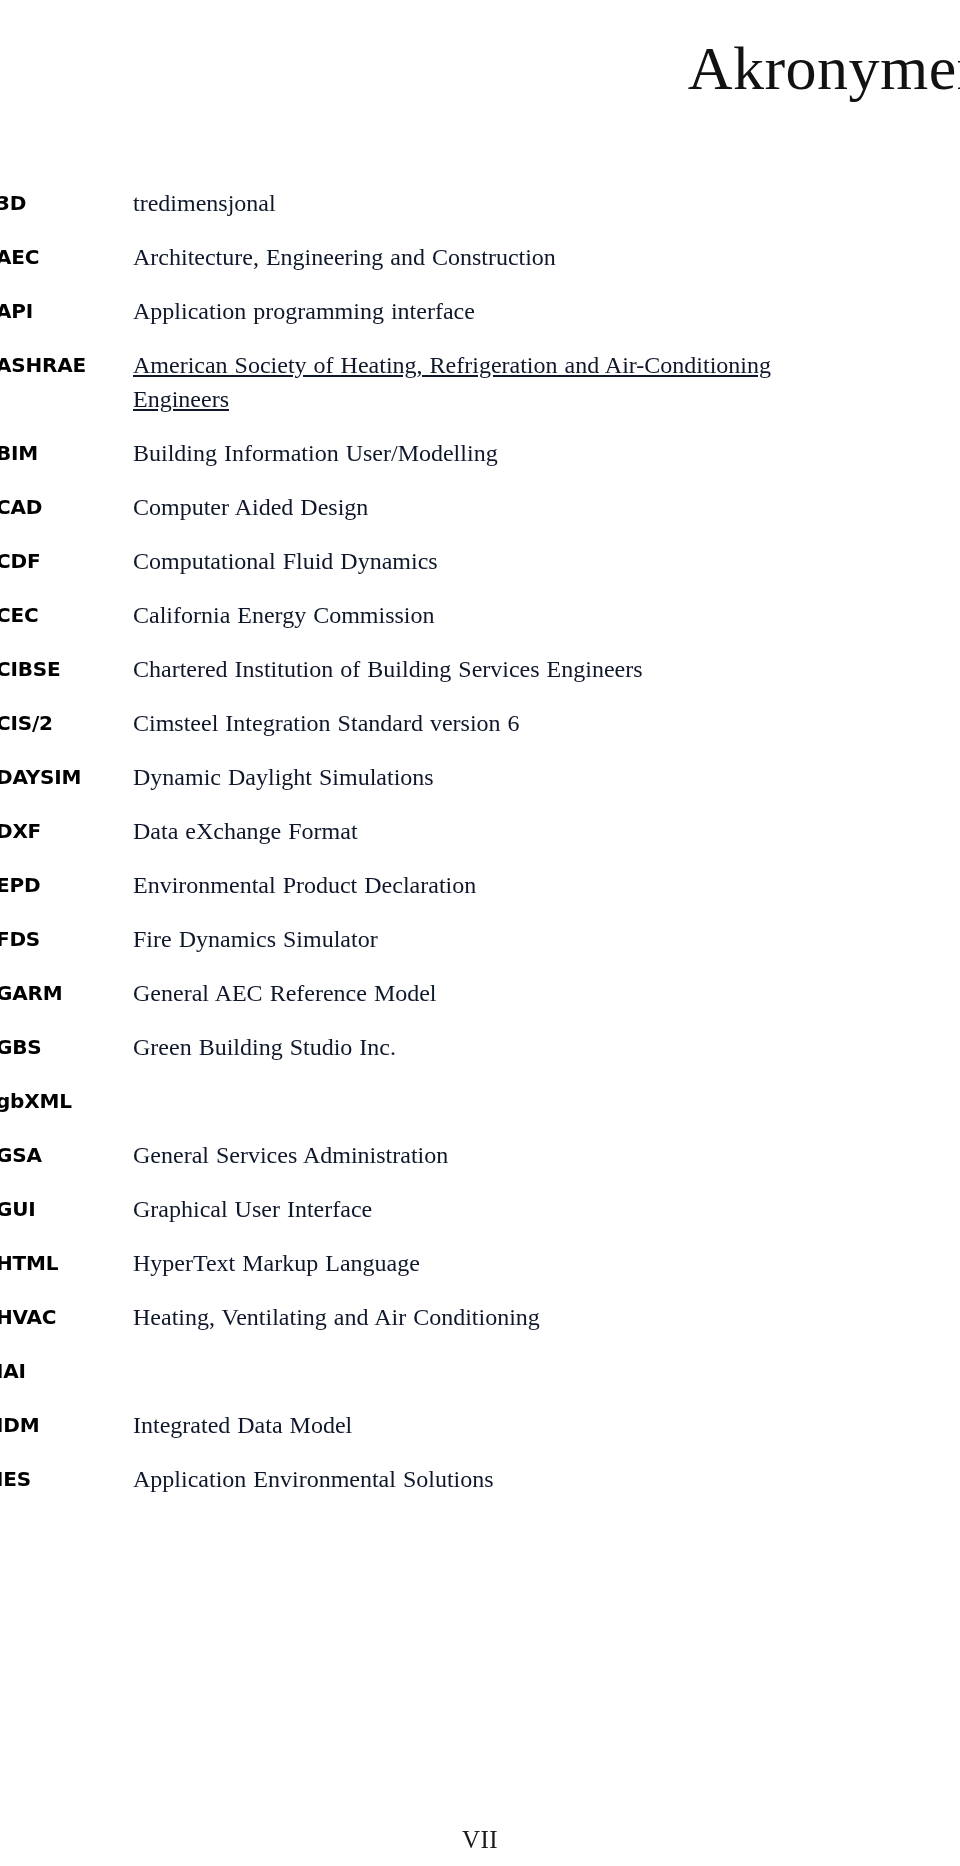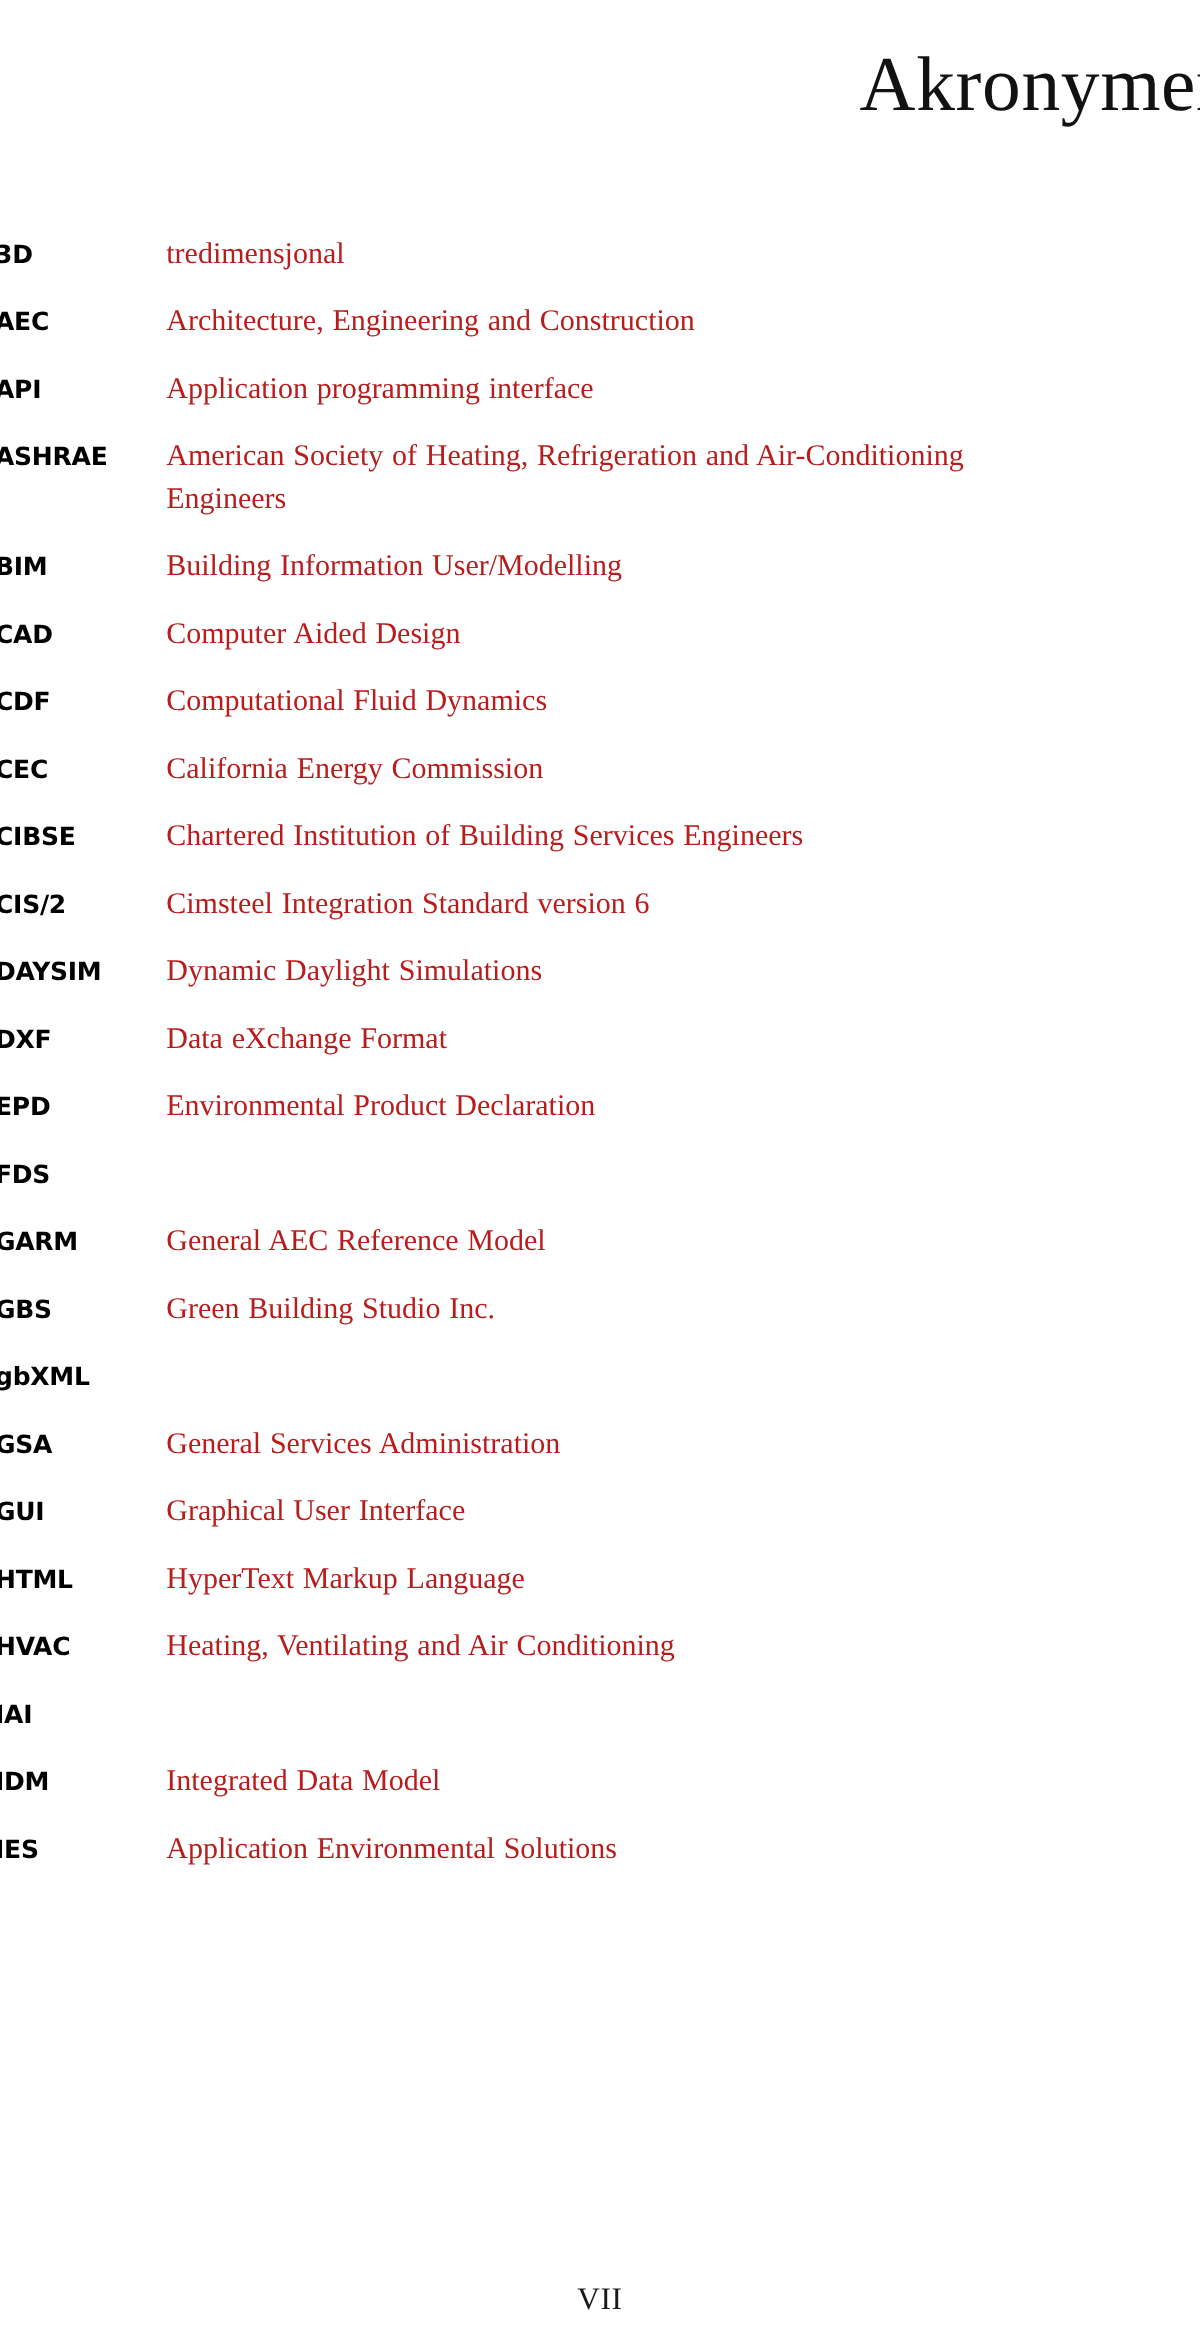--- a/index.html
+++ b/index.html
@@ -58,28 +58,29 @@
     color: #000000;
     white-space: nowrap;
   }
 
   .acronym-def {
     flex: 1 1 auto;
     font-family: "Liberation Serif", "DejaVu Serif", serif;
     font-weight: 400;
     font-size: 24px;
     line-height: 34px;
-    color: #b91c1c;
+    color: #0f172a;
     max-width: 790px;
     word-spacing: 1px;
   }
 
   
   .acronym-def.wrapping {
     max-width: 700px;
+    text-decoration: underline;
   }
 
   
   #page-number {
     position: absolute;
     bottom: 12px;
     left: 0;
     width: 960px;
     text-align: center;
     font-family: "Liberation Serif", "DejaVu Serif", serif;
@@ -141,20 +142,21 @@
     <div class="acronym-row">
       <div class="acronym-term">DXF</div>
       <div class="acronym-def">Data eXchange Format</div>
     </div>
     <div class="acronym-row">
       <div class="acronym-term">EPD</div>
       <div class="acronym-def">Environmental Product Declaration</div>
     </div>
     <div class="acronym-row">
       <div class="acronym-term">FDS</div>
+      <div class="acronym-def">Fire Dynamics Simulator</div>
     </div>
     <div class="acronym-row">
       <div class="acronym-term">GARM</div>
       <div class="acronym-def">General AEC Reference Model</div>
     </div>
     <div class="acronym-row">
       <div class="acronym-term">GBS</div>
       <div class="acronym-def">Green Building Studio Inc.</div>
     </div>
     <div class="acronym-row">

